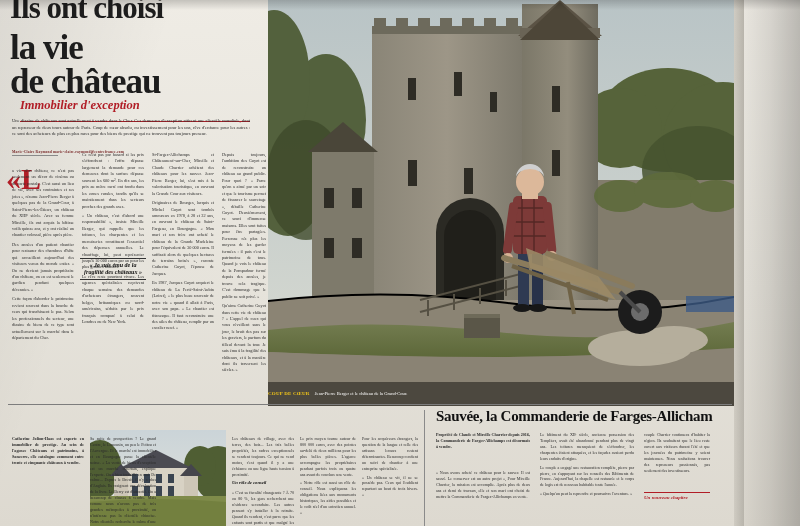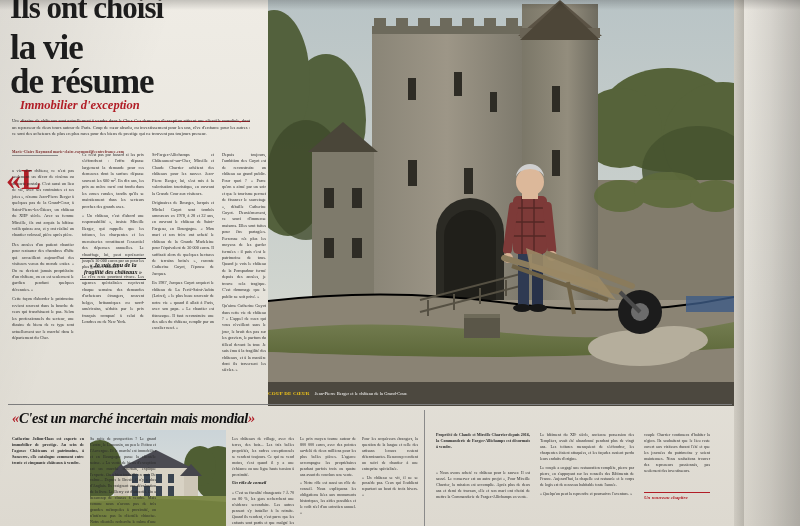--- a/index.html
+++ b/index.html
@@ -137,21 +137,21 @@
   }
 </style>
 </head>
 <body>
 
 <div class="page">
 
   <div class="headline">
     <span class="l1">Ils ont choisi</span>
     <span class="l2">la vie</span>
-    <span class="l3">de résume</span>
+    <span class="l3">de château</span>
   </div>
   <div class="kicker">Immobilier d'exception</div>
   <div class="standfirst">Une dizaine de châteaux sont actuellement à vendre dans le Cher. Ces demeures d'exception attirent une clientèle mondiale, dont un repreneur de deux tours autour de Paris. Coup de cœur absolu, ou investissement pour les uns, rêve d'enfance pour les autres : ce sont des acheteurs de plus en plus rares pour des biens de prestige qui ne trouvent pas toujours preneur.</div>
   <div class="byline">
     <span>Marie-Claire Raymond
 marie-claire.raymond@centrefrance.com</span>
     <span class="deco"></span>
   </div>
 
   <div class="dropcapwrap">
@@ -354,23 +354,20 @@
     </svg>
   </div>
   <div class="caption">
     <span class="cc">COUP DE CŒUR</span>
     <span class="ct">Jean-Pierre Berger et le château de la Grand-Cour.</span>
   </div>
 
   <div class="botrule"></div>
   <div class="vrule"></div>
 
-  <div class="bot-title">
-    <span class="redq">«</span><span>C'est un marché incertain mais mondial</span><span class="redq">»</span>
-  </div>
   <div class="bot-l-lead">Catherine Jolion-Haas est experte en immobilier de prestige. Au sein de l'agence Châteaux et patrimoine, à Sancerre, elle catalogue comment entre trente et cinquante châteaux à vendre.</div>
 
   <div class="bot-photo">
     <svg width="136" height="96" viewBox="0 0 136 96" xmlns="http://www.w3.org/2000/svg">
       <defs>
         <linearGradient id="sky2" x1="0" y1="0" x2="0" y2="1">
           <stop offset="0%" stop-color="#cbd4d8"></stop>
             <stop offset="100%" stop-color="#e3e4dc"></stop>
         </linearGradient>
       </defs>
@@ -414,20 +411,21 @@
   </div>
   <div class="bot-col bl4">
     <p>Le prix moyen tourne autour de 800 000 euros, avec des pointes au-delà de deux millions pour les plus belles pièces. L'agence accompagne les propriétaires pendant parfois trois ou quatre ans avant de conclure une vente.</p>
     <p>« Notre rôle est aussi un rôle de conseil. Nous expliquons les obligations liées aux monuments historiques, les aides possibles et le coût réel d'un entretien annuel. »</p>
   </div>
   <div class="bot-col bl5">
     <p>Pour les acquéreurs étrangers, la question de la langue et celle des artisans locaux restent déterminantes. Beaucoup confient un suivi de chantier à une entreprise spécialisée.</p>
     <p>« Un château se vit, il ne se possède pas. Ceux qui l'oublient repartent au bout de trois hivers. »</p>
   </div>
 
+  <div class="bot-subtitle">Sauvée, la Commanderie de Farges-Allicham</div>
   <div class="br-lead">Propriété de Claude et Mireille Charrier depuis 2016, la Commanderie de Farges-Allichamps est désormais à vendre.</div>
   <div class="br-col brc1">
     <p>« Nous avons acheté ce château pour le sauver. Il est sauvé. Le conserver est un autre projet », Pour Mireille Charrier, la mission est accomplie. Après plus de deux ans et demi de travaux, elle et son mari ont choisi de mettre la Commanderie de Farges-Allichamps en vente.</p>
   </div>
   <div class="br-col brc2">
     <p>Le bâtiment du XIIᵉ siècle, ancienne possession des Templiers, avait été abandonné pendant plus de vingt ans. Les toitures menaçaient de s'effondrer, les charpentes étaient attaquées, et les façades avaient perdu leurs enduits d'origine.</p>
     <p>Le couple a engagé une restauration complète, pierre par pierre, en s'appuyant sur les conseils des Bâtiments de France. Aujourd'hui, la chapelle est restaurée et le corps de logis est de nouveau habitable toute l'année.</p>
     <p>« Quelqu'un peut la reprendre et poursuivre l'aventure. »</p>
   </div>
   <div class="br-col brc3">

